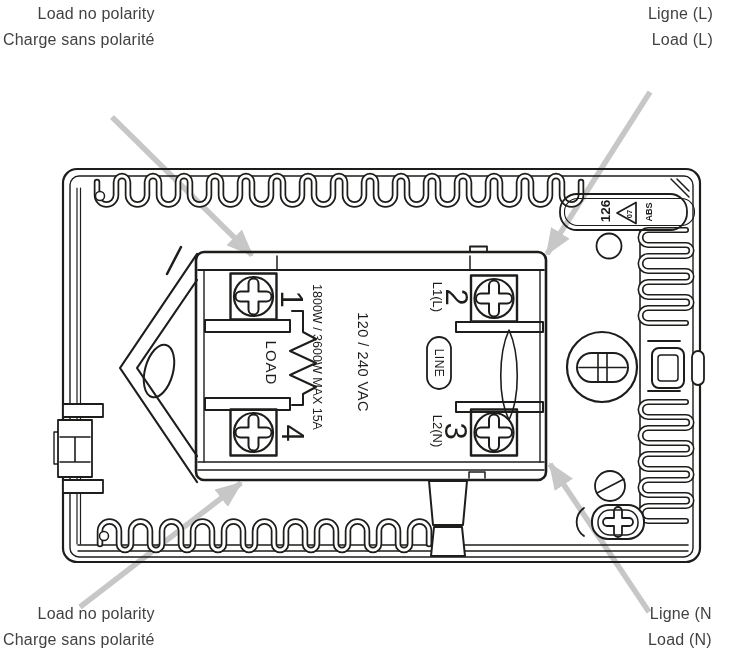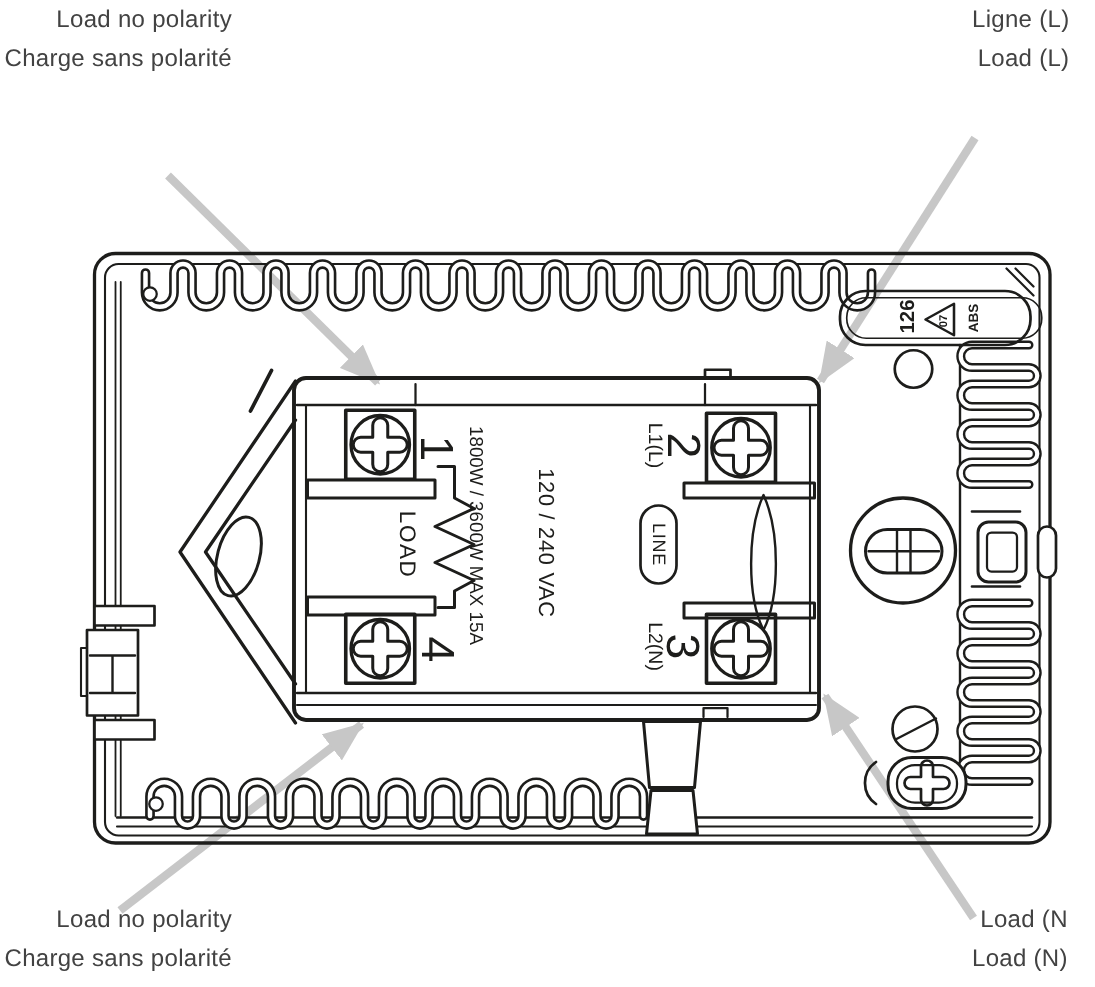--- a/index.html
+++ b/index.html
@@ -29,21 +29,21 @@
 </div>
 <div class="callout" style="left:648px;top:1px">
   <div>Ligne (L)</div>
   <div>Load (L)</div>
 </div>
 <div class="callout" style="left:3px;top:601px">
   <div>Load no polarity</div>
   <div>Charge sans polarité</div>
 </div>
 <div class="callout" style="left:648px;top:601px">
-  <div>Load (N</div>
+  <div>Ligne (N</div>
   <div>Load (N)</div>
 </div>
 
 <svg width="730" height="658" viewBox="0 0 730 658">
   <defs>
     <marker id="ah" markerUnits="userSpaceOnUse" markerWidth="28" markerHeight="22" refX="25" refY="11" orient="auto">
       <path d="M0,0 L27,11 L0,22 Z" fill="#c7c7c7"></path>
     </marker>
     <g id="screw">
       <rect x="-23" y="-23" width="46" height="46" class="ln" stroke-width="2.4"></rect>

